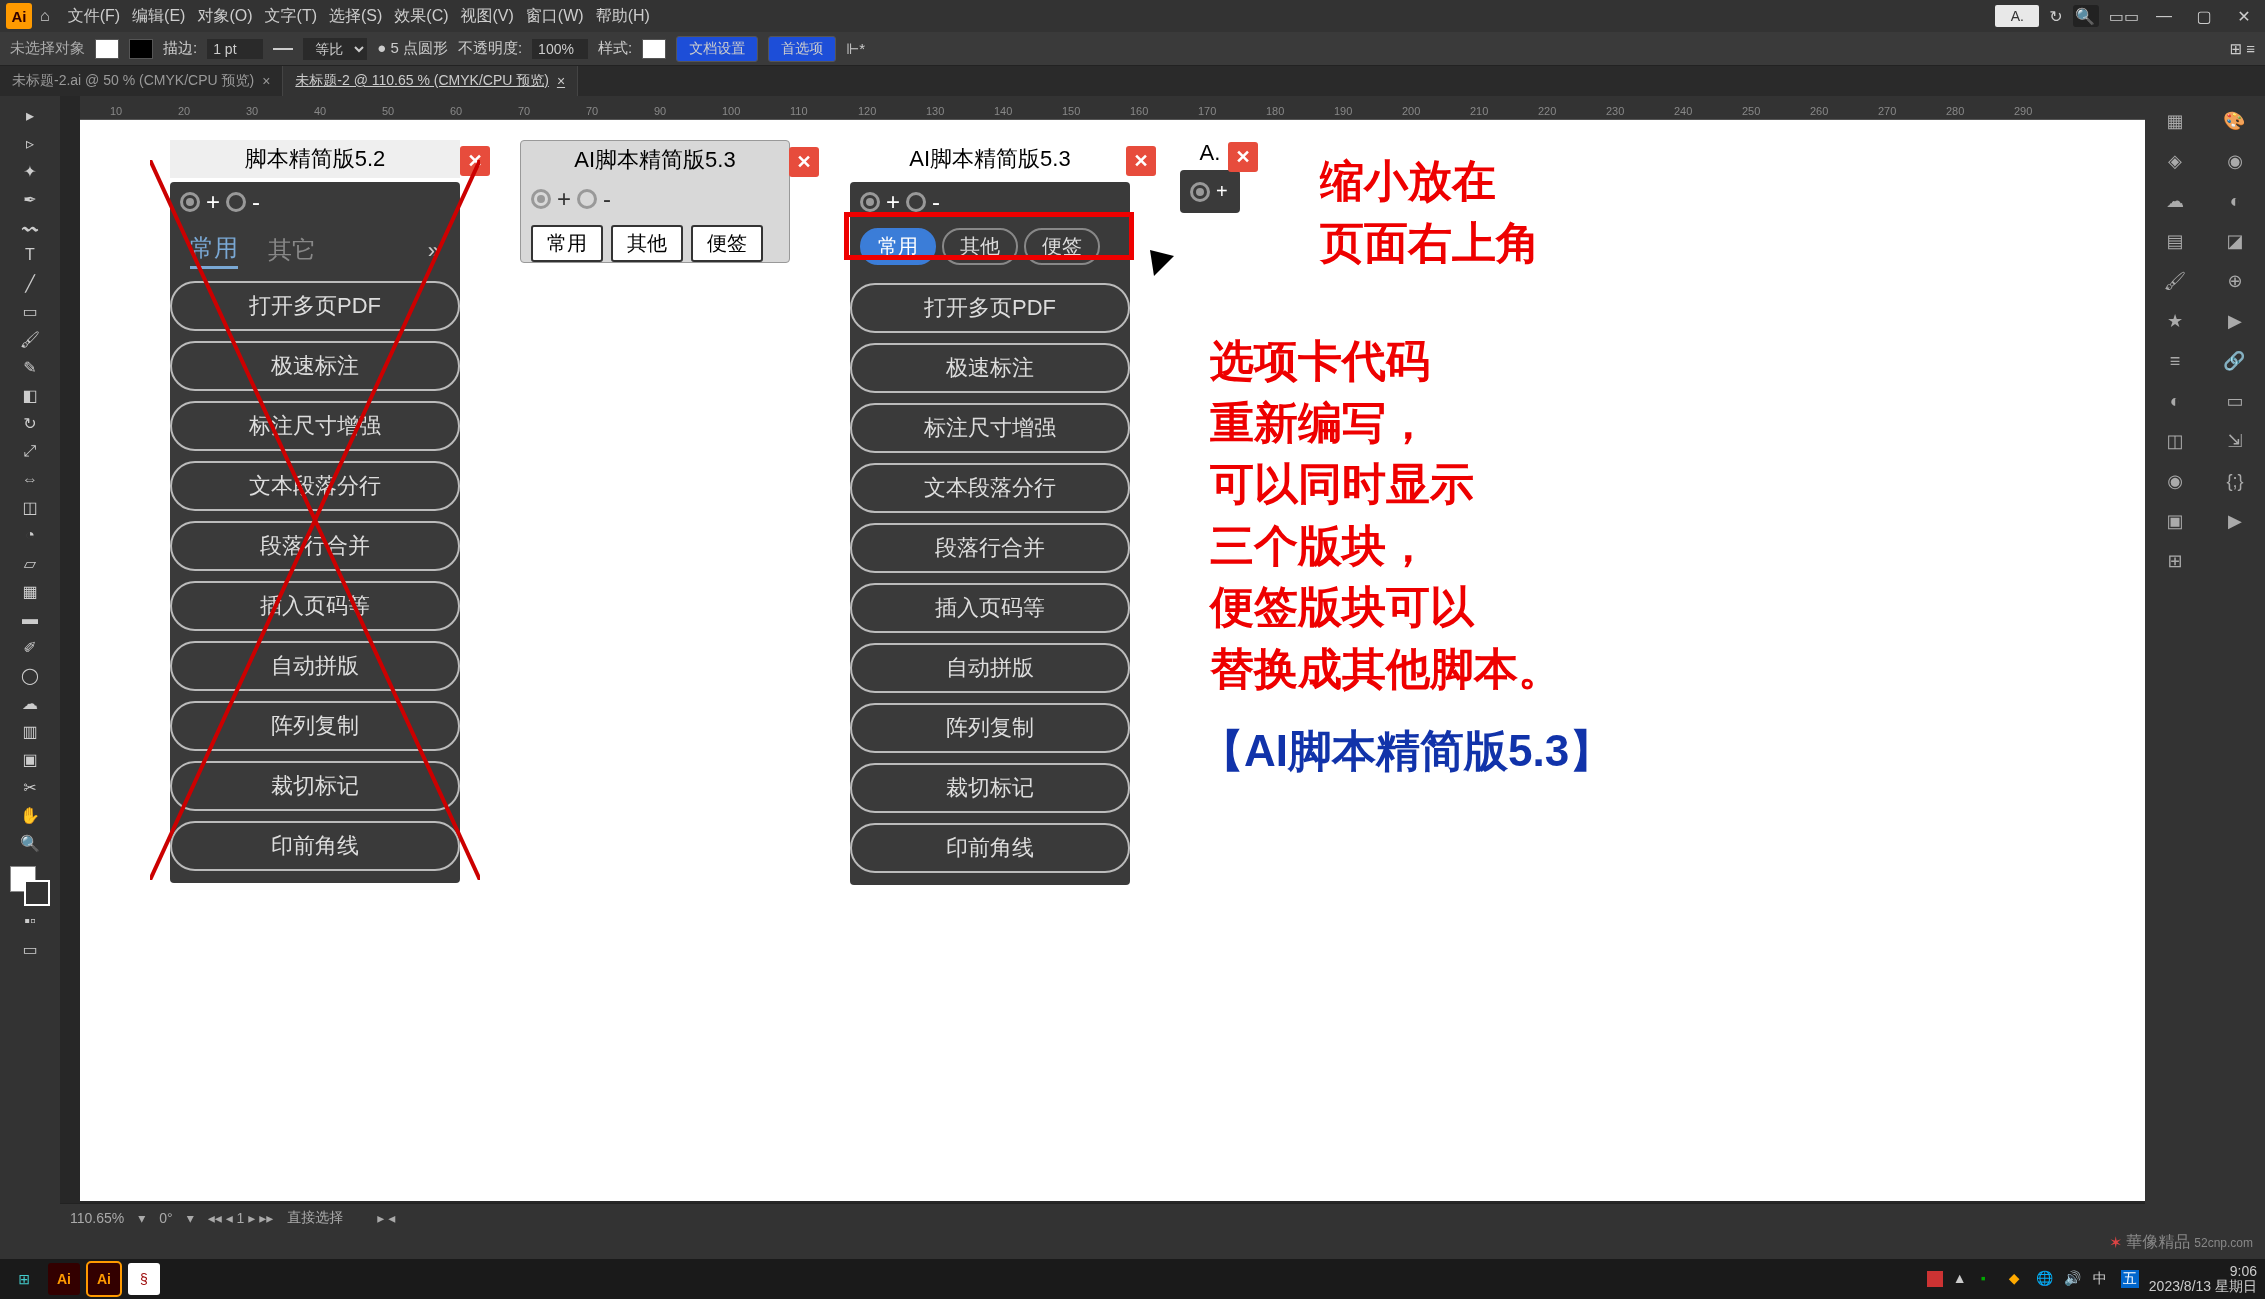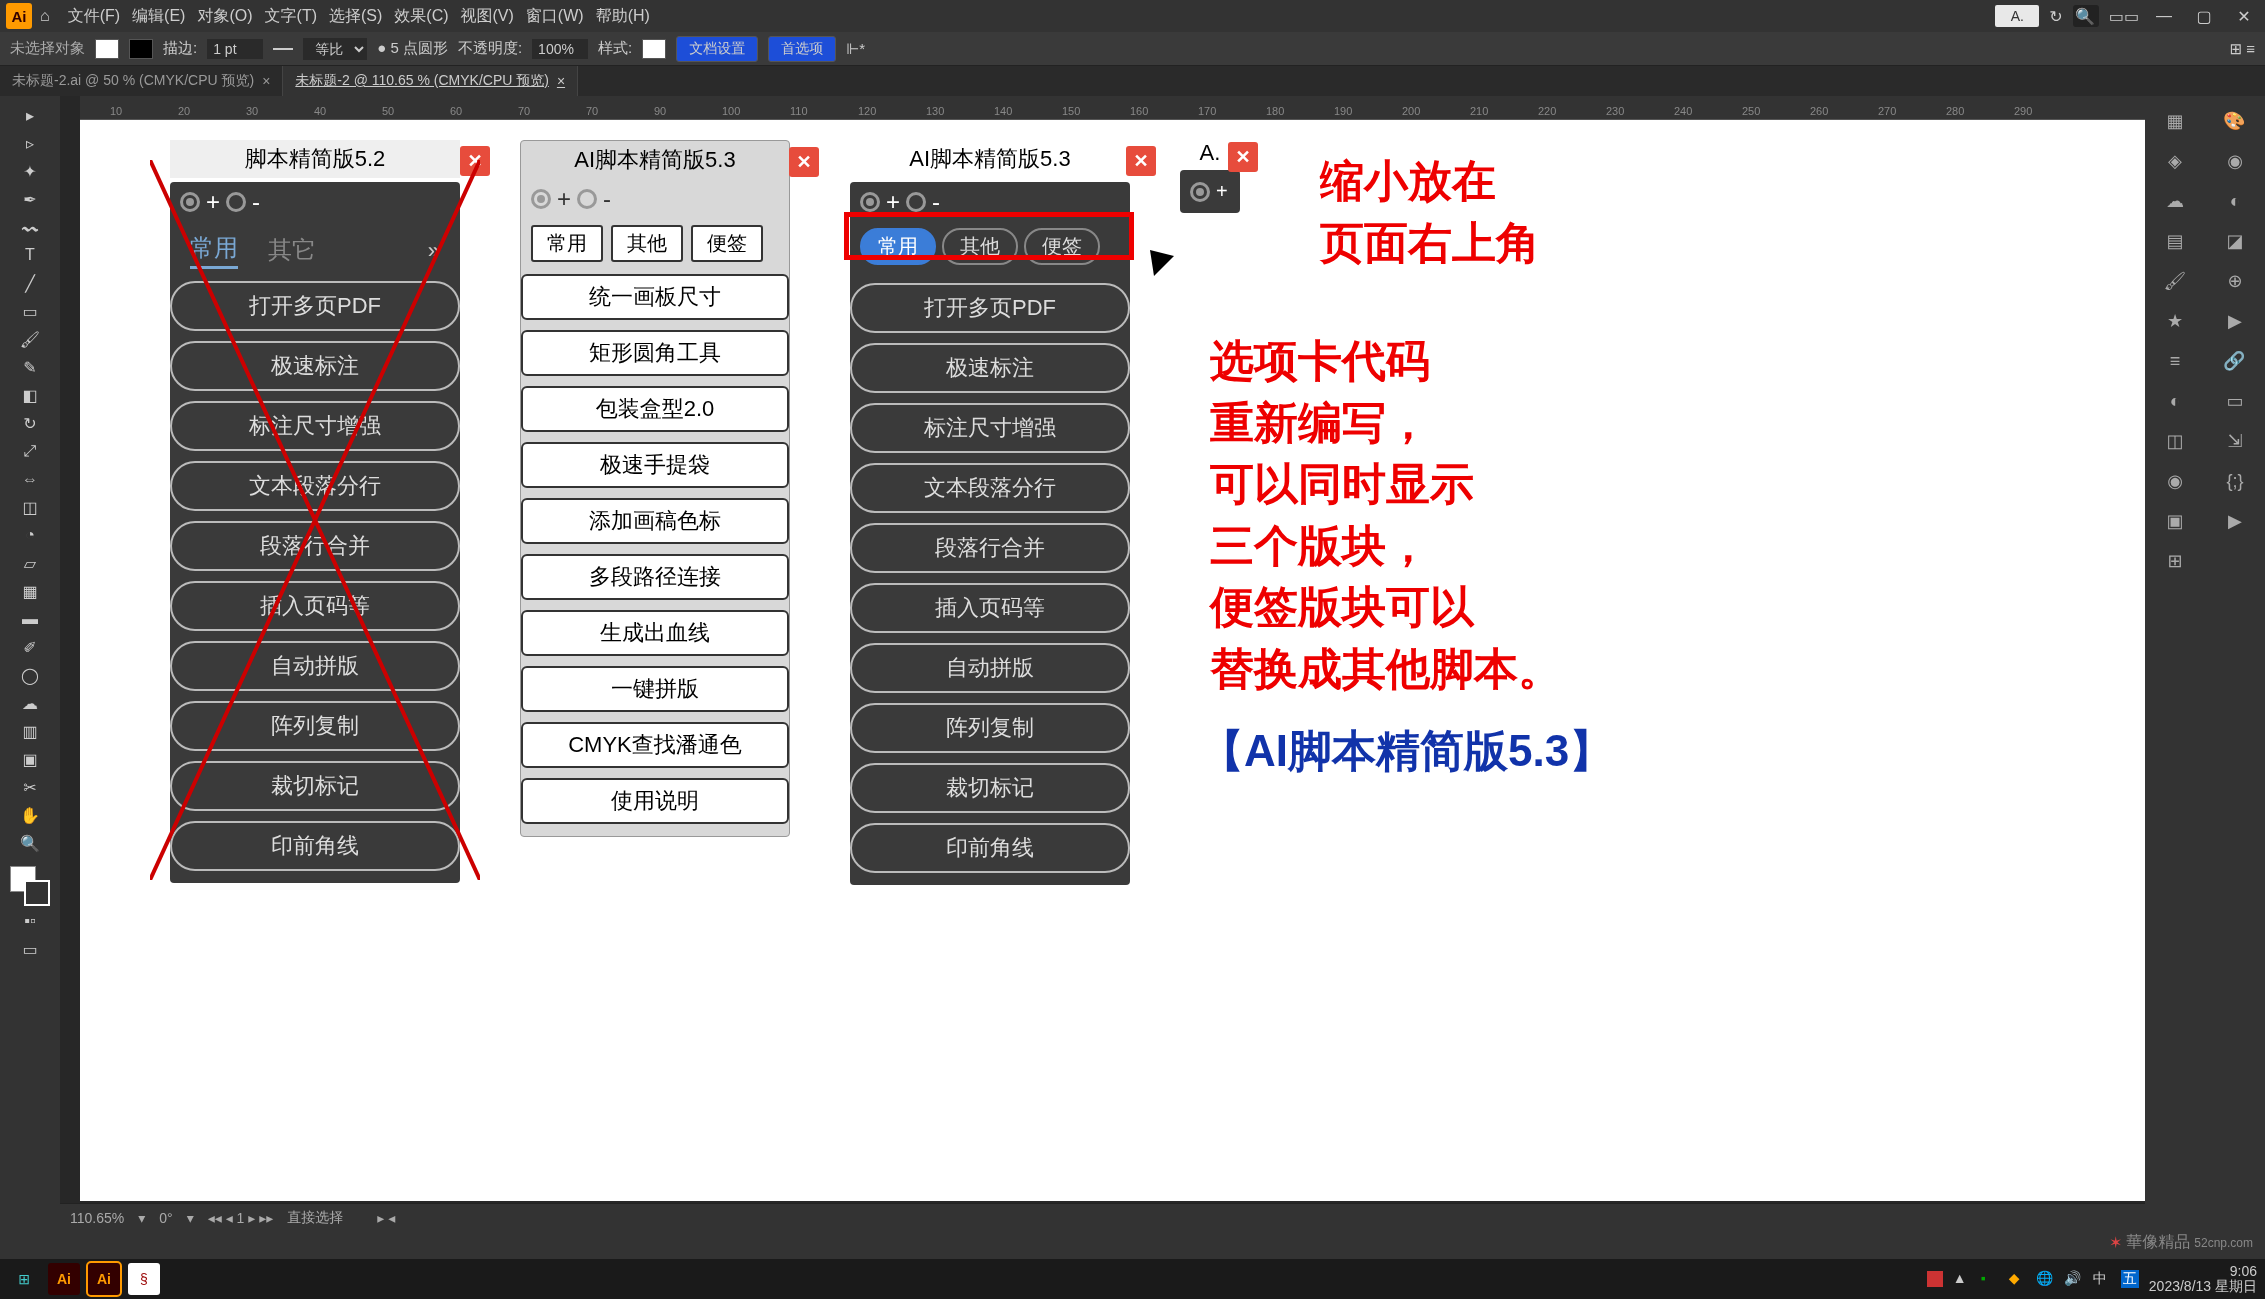--- a/index.html
+++ b/index.html
@@ -262,32 +262,20 @@
           <span class="r sel"></span>
             <span>+</span>
           <span class="r"></span>
             <span>-</span>
         </div>
         <div class="tab-row">
           <div class="tab-btn">常用</div>
           <div class="tab-btn">其他</div>
           <div class="tab-btn">便签</div>
         </div>
-        <div class="btn-list">
-          <div class="btn-rect">统一画板尺寸</div>
-          <div class="btn-rect">矩形圆角工具</div>
-          <div class="btn-rect">包装盒型2.0</div>
-          <div class="btn-rect">极速手提袋</div>
-          <div class="btn-rect">添加画稿色标</div>
-          <div class="btn-rect">多段路径连接</div>
-          <div class="btn-rect">生成出血线</div>
-          <div class="btn-rect">一键拼版</div>
-          <div class="btn-rect">CMYK查找潘通色</div>
-          <div class="btn-rect">使用说明</div>
-        </div>
       </div>
 
       <div class="panel" style="left:770px;top:20px;width:280px;">
         <div class="panel-title-bar" style="background:transparent">
           <span>AI脚本精简版5.3</span>
         </div>
         <div class="panel-close" style="right:-26px;top:6px">✕</div>
         <div class="panel-dark" style="margin-top:4px;border-radius:4px;">
           <div class="radio-row dark">
             <span class="r sel"></span>

